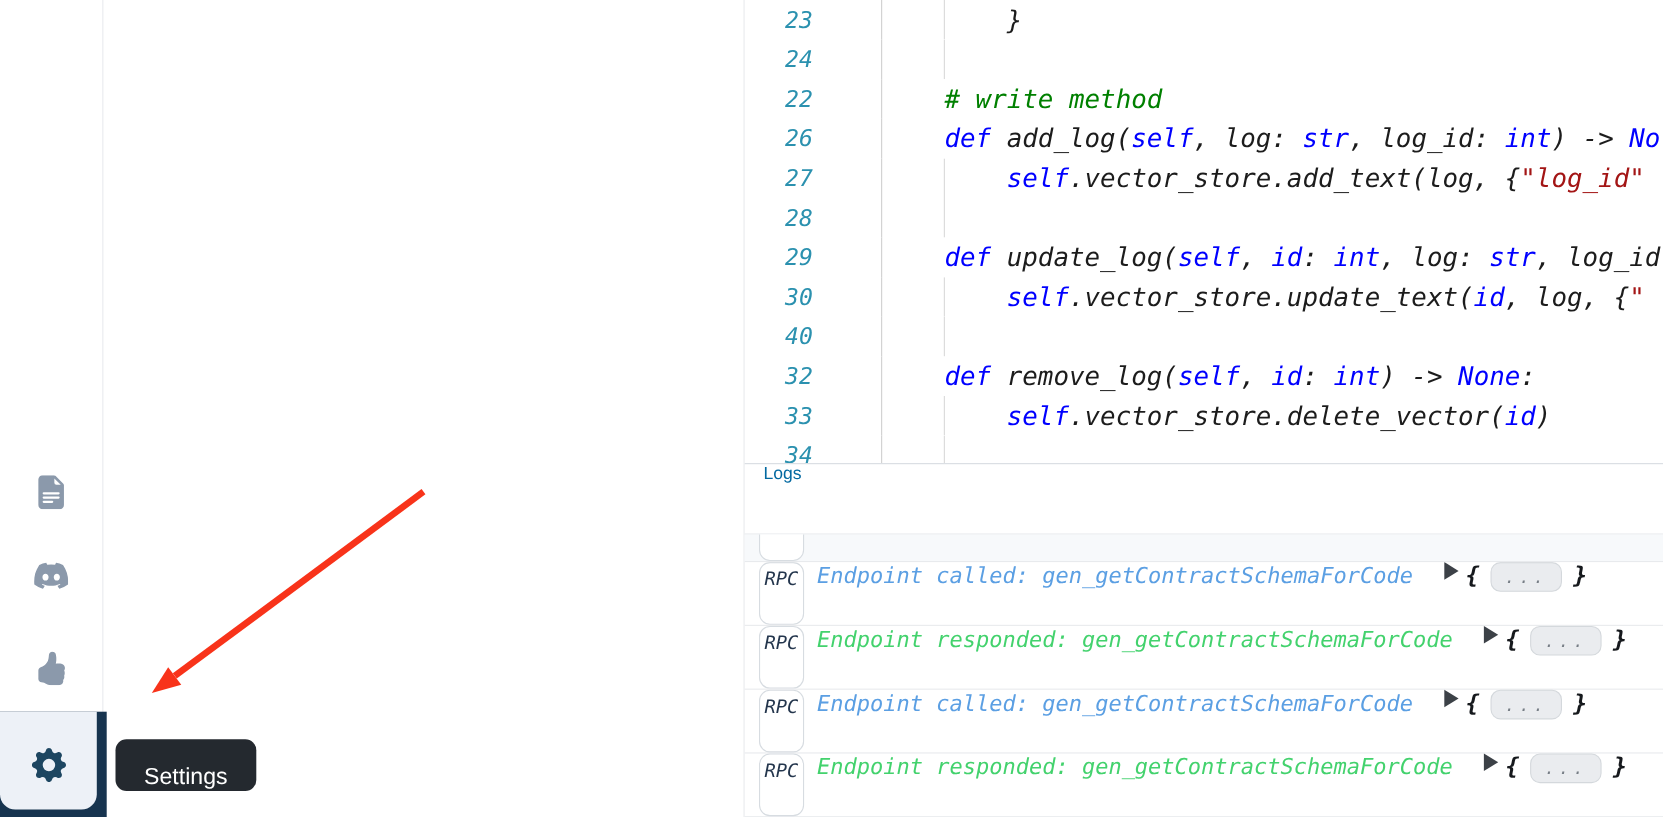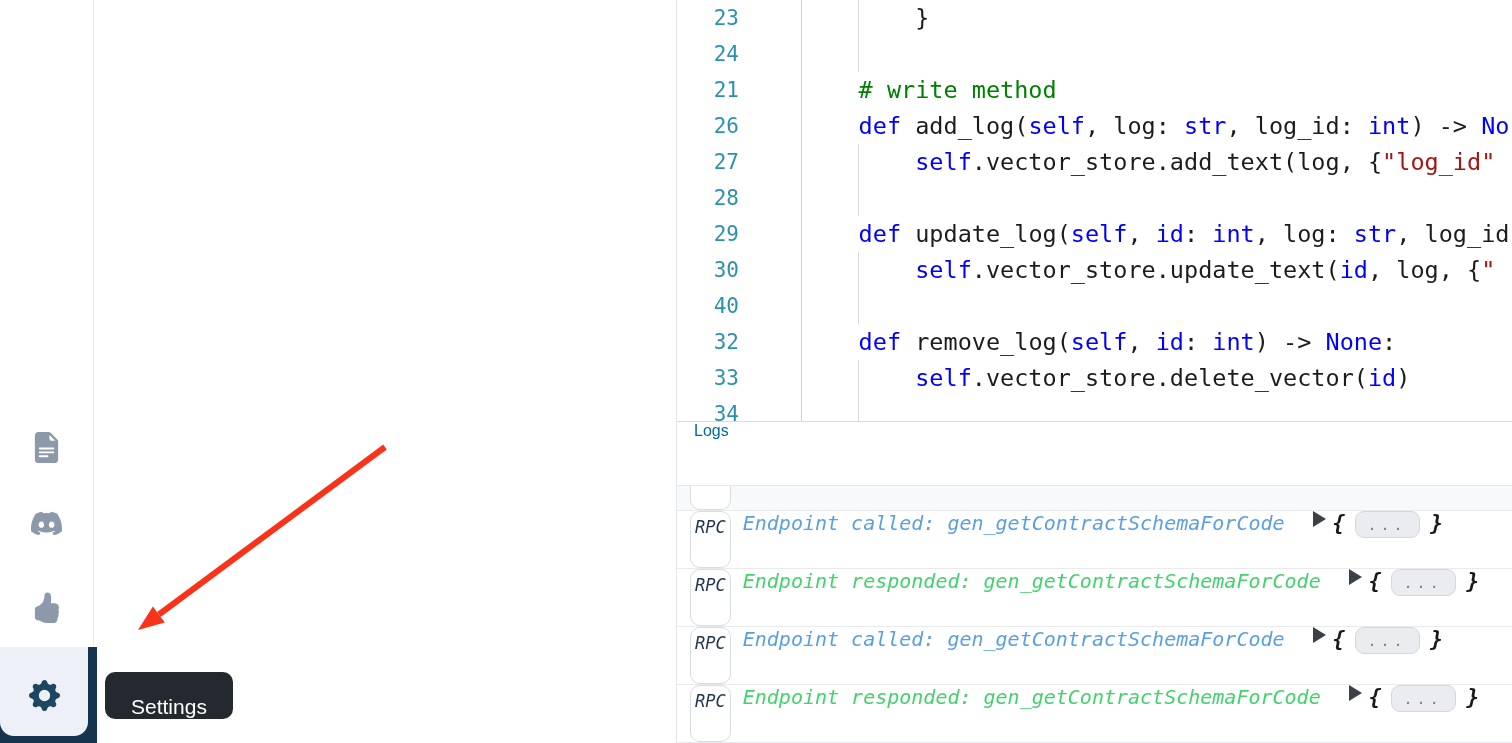--- a/index.html
+++ b/index.html
@@ -15,21 +15,21 @@
                   border-radius:0 0 14px 14px;}
   .gear-btn{position:absolute;left:29px;top:33px;width:31px;height:31px;color:#1d4661;cursor:pointer;}
   .gear-btn svg{width:100%;height:100%;display:block;}
   .tooltip{position:absolute;left:105px;top:672px;height:47px;background:#24292f;color:#fff;
            border-radius:10px;display:flex;align-items:flex-end;padding:0 26px;font-size:21px;}
   
   .vline{position:absolute;left:676px;top:0;width:1px;height:743px;background:#e3e6e9;}
   
   .editor{position:absolute;left:677px;top:0;width:835px;height:421px;overflow:hidden;background:#fff;}
   .code-line{display:flex;height:36px;line-height:36px;white-space:pre;
-             font-family:"DejaVu Sans Mono",monospace;}
+             font-family:"DejaVu Sans Mono",monospace;font-style:italic;}
   .ln{width:124px;flex:0 0 124px;text-align:right;padding-right:62px;box-sizing:border-box;
       font-size:21px;color:var(--ln,#2b91af);}
   .lc{position:relative;flex:1;border-left:1px solid #cfcfcf;font-size:23.5px;color:var(--tx,#1c1c1c);
       overflow:hidden;}
   .lc .guide{position:absolute;left:56px;top:0;bottom:0;width:1px;background:#d9d9d9;}
   .tok-k{color:var(--kw,#0000ff);} .tok-c{color:var(--cm,#008000);}
   .tok-s{color:var(--st,#a31515);} .tok-t{color:var(--tx,#1c1c1c);}
   
   .logs{position:absolute;left:677px;top:421px;width:835px;height:322px;background:#fff;
         border-top:1px solid #d8dce1;box-sizing:border-box;}
@@ -94,21 +94,21 @@
 
   <div class="tooltip">
     <span>Settings</span>
   </div>
 
   <div class="vline"></div>
 
   <main class="editor" id="codeLines">
       <div class="code-line"><div class="ln">23</div><div class="lc"><span class="guide"></span><span class="tok-t">        }</span></div></div>
       <div class="code-line"><div class="ln">24</div><div class="lc"><span class="guide"></span></div></div>
-      <div class="code-line"><div class="ln">21</div><div class="lc"><span class="tok-t">    </span><span class="tok-c"># write method</span></div></div>
+      <div class="code-line"><div class="ln">22</div><div class="lc"><span class="tok-t">    </span><span class="tok-c"># write method</span></div></div>
       <div class="code-line"><div class="ln">26</div><div class="lc"><span class="tok-t">    </span><span class="tok-k">def</span><span class="tok-t"> add_log(</span><span class="tok-k">self</span><span class="tok-t">, log: </span><span class="tok-k">str</span><span class="tok-t">, log_id: </span><span class="tok-k">int</span><span class="tok-t">) -&gt; </span><span class="tok-k">No</span></div></div>
       <div class="code-line"><div class="ln">27</div><div class="lc"><span class="guide"></span><span class="tok-t">        </span><span class="tok-k">self</span><span class="tok-t">.vector_store.add_text(log, {</span><span class="tok-s">"log_id"</span></div></div>
       <div class="code-line"><div class="ln">28</div><div class="lc"><span class="guide"></span></div></div>
       <div class="code-line"><div class="ln">29</div><div class="lc"><span class="tok-t">    </span><span class="tok-k">def</span><span class="tok-t"> update_log(</span><span class="tok-k">self</span><span class="tok-t">, </span><span class="tok-k">id</span><span class="tok-t">: </span><span class="tok-k">int</span><span class="tok-t">, log: </span><span class="tok-k">str</span><span class="tok-t">, log_id</span></div></div>
       <div class="code-line"><div class="ln">30</div><div class="lc"><span class="guide"></span><span class="tok-t">        </span><span class="tok-k">self</span><span class="tok-t">.vector_store.update_text(</span><span class="tok-k">id</span><span class="tok-t">, log, {</span><span class="tok-s">"</span></div></div>
       <div class="code-line"><div class="ln">40</div><div class="lc"><span class="guide"></span></div></div>
       <div class="code-line"><div class="ln">32</div><div class="lc"><span class="tok-t">    </span><span class="tok-k">def</span><span class="tok-t"> remove_log(</span><span class="tok-k">self</span><span class="tok-t">, </span><span class="tok-k">id</span><span class="tok-t">: </span><span class="tok-k">int</span><span class="tok-t">) -&gt; </span><span class="tok-k">None</span><span class="tok-t">:</span></div></div>
       <div class="code-line"><div class="ln">33</div><div class="lc"><span class="guide"></span><span class="tok-t">        </span><span class="tok-k">self</span><span class="tok-t">.vector_store.delete_vector(</span><span class="tok-k">id</span><span class="tok-t">)</span></div></div>
       <div class="code-line"><div class="ln">34</div><div class="lc"><span class="guide"></span></div></div>
     </main>

